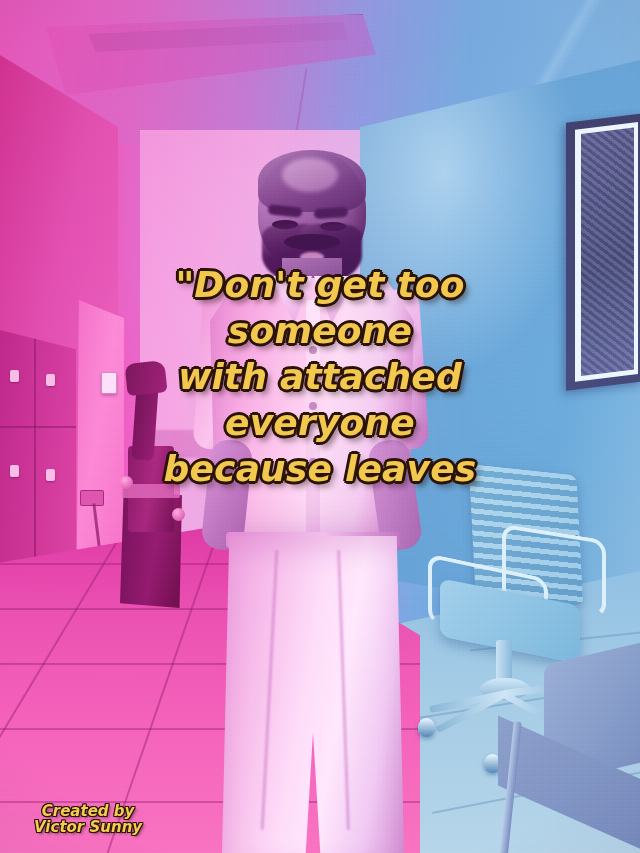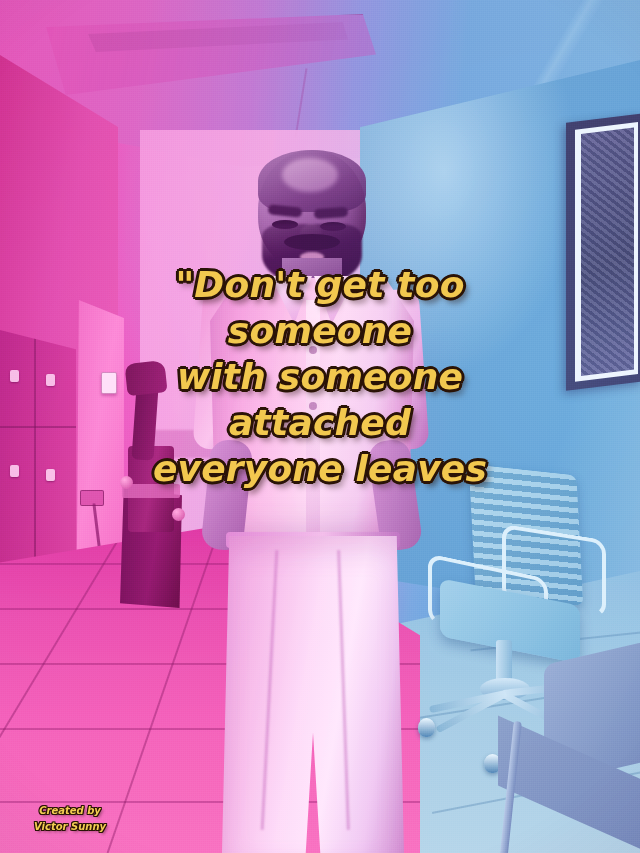--- a/index.html
+++ b/index.html
@@ -632,21 +632,21 @@
     left: 34px;
     bottom: 18px;
     z-index: 40;
     text-align: center;
   }
   .wm-line {
     display: block;
     font-family: "DejaVu Sans", sans-serif;
     font-weight: 700;
     font-style: italic;
-    font-size: 10px;
+    font-size: 15px;
     line-height: 16px;
     color: #f3cd52;
     text-shadow:
       -1px 0 0 #2b1407, 1px 0 0 #2b1407,
        0 -1px 0 #2b1407, 0 1px 0 #2b1407,
       -1px -1px 0 #2b1407, 1px -1px 0 #2b1407,
       -1px 1px 0 #2b1407, 1px 1px 0 #2b1407,
        2px 2px 3px rgba(30,10,5,.5);
     white-space: nowrap;
   }
@@ -773,23 +773,23 @@
 
     <div class="soften"></div>
     <div class="tint"></div>
     <div class="grain"></div>
     <div class="vignette"></div>
   </div>
 
   <div class="quote">
     <span class="quote-line">"Don't get too</span>
     <span class="quote-line">someone</span>
-    <span class="quote-line">with someone</span>
-    <span class="quote-line">attached</span>
-    <span class="quote-line">everyone leaves</span>
+    <span class="quote-line">with attached</span>
+    <span class="quote-line">everyone</span>
+    <span class="quote-line">because leaves</span>
   </div>
 
   <div class="watermark">
     <span class="wm-line">Created by</span>
     <span class="wm-line">Victor Sunny</span>
   </div>
 
 </div>
 
 </body></html>

